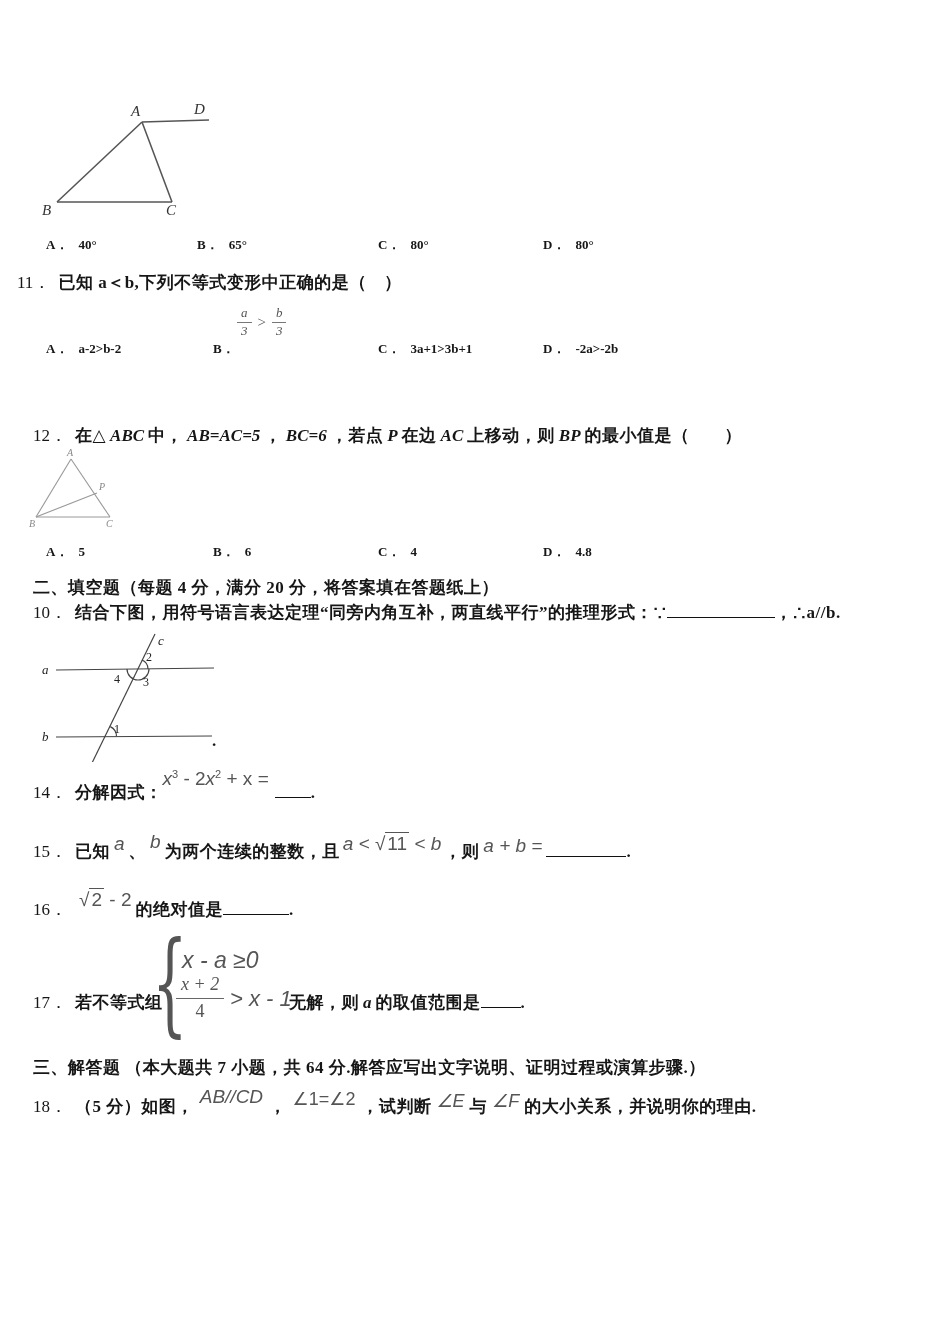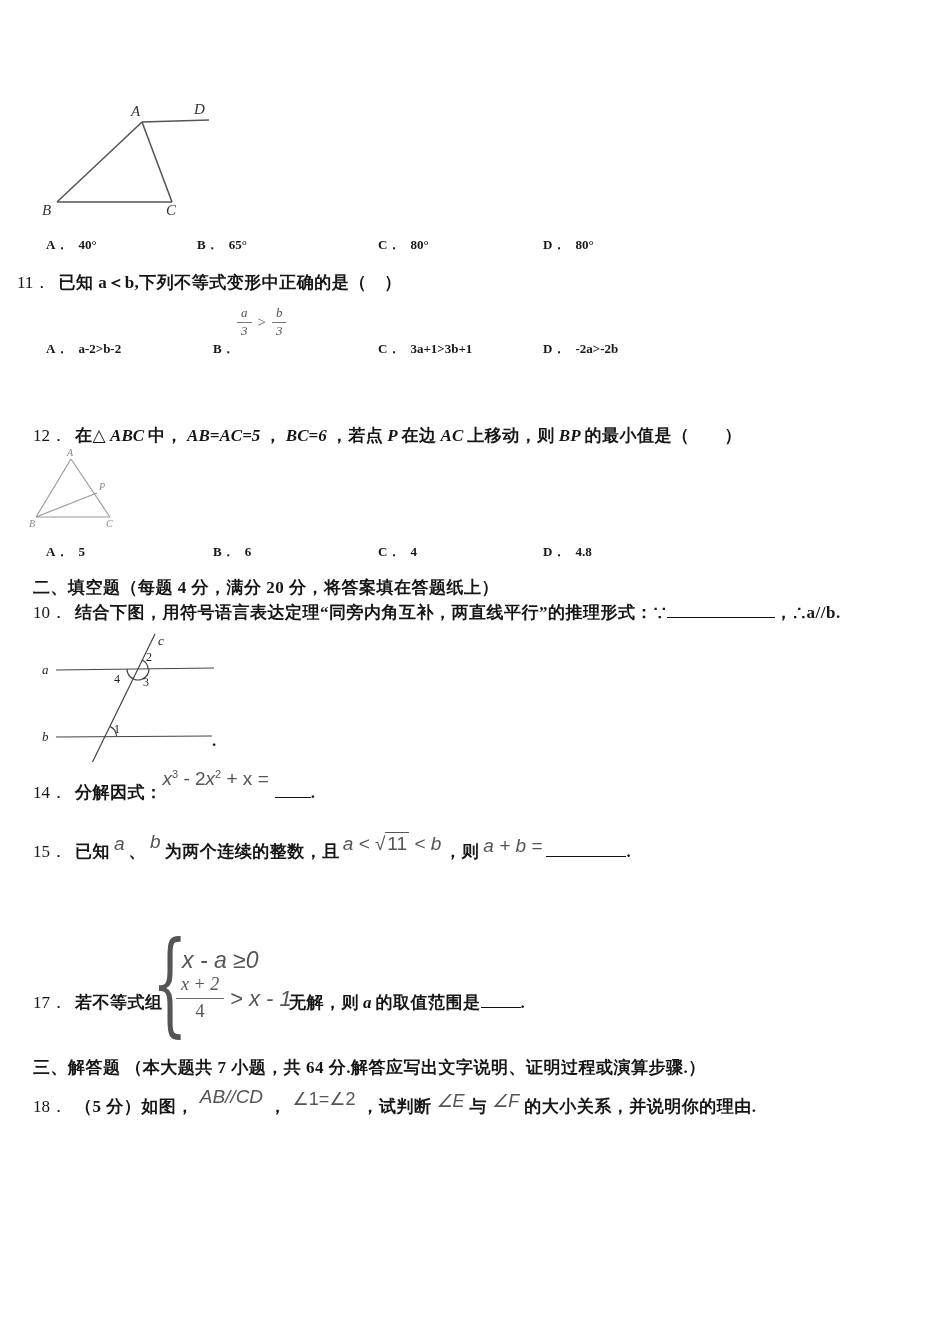--- a/index.html
+++ b/index.html
@@ -136,20 +136,23 @@
   <div class="row" style="left:212px;top:731px;font-weight:700;">.</div>
 
   <div class="row" style="left:33px;top:781px;">
     <span class="qnum">14．</span><span class="cn">分解因式：</span><span class="fm raise13" style="font-size:19px;white-space:pre;"><i>x</i><sup>3</sup><span> - 2</span><i>x</i><sup>2</sup><span> + x =</span></span><span class="blank" style="width:36px;margin-left:6px;"></span><span class="cn">.</span>
   </div>
 
   <div class="row" style="left:33px;top:840px;">
     <span class="qnum">15．</span><span class="cn">已知</span><span class="fm raise7" style="font-size:19px;padding:0 4px;"><i>a</i></span><span class="cn">、</span><span class="fm raise9" style="font-size:19px;padding:0 4px;"><i>b</i></span><span class="cn">为两个连续的整数，且</span><span class="fm raise7" style="font-size:19px;white-space:pre;padding:0 3px;"><i>a &lt;</i> <span class="radical"><span class="sign">√</span><span class="rad">11</span></span> <i>&lt; b</i></span><span class="cn">，则</span><span class="fm raise5" style="font-size:19px;padding:0 4px;"><i>a + b =</i></span><span class="blank" style="width:80px;"></span><span class="cn">.</span>
   </div>
 
+  <div class="row" style="left:33px;top:898px;">
+    <span class="qnum">16．</span><span class="fm raise9" style="font-size:19px;white-space:pre;padding:0 4px;"><span class="radical"><span class="sign">√</span><span class="rad">2</span></span><span> - 2</span></span><span class="cn">的绝对值是</span><span class="blank" style="width:66px;"></span><span class="cn">.</span>
+  </div>
 
   <div class="brace" style="left:152px;top:938px;">{</div>
   <div class="row fm" style="left:182px;top:947px;font-size:23px;font-style:italic;text-align:right;">x - a ≥0</div>
   <div class="bigfrac" style="left:176px;top:975px;">
     <span class="fnum">x + 2</span>
     <span class="fden">4</span>
   </div>
   <div class="row fm" style="left:230px;top:986px;font-size:22px;font-style:italic;">&gt; x - 1</div>
   <div class="row" style="left:33px;top:991px;">
     <span class="qnum">17．</span><span class="cn">若不等式组</span>

